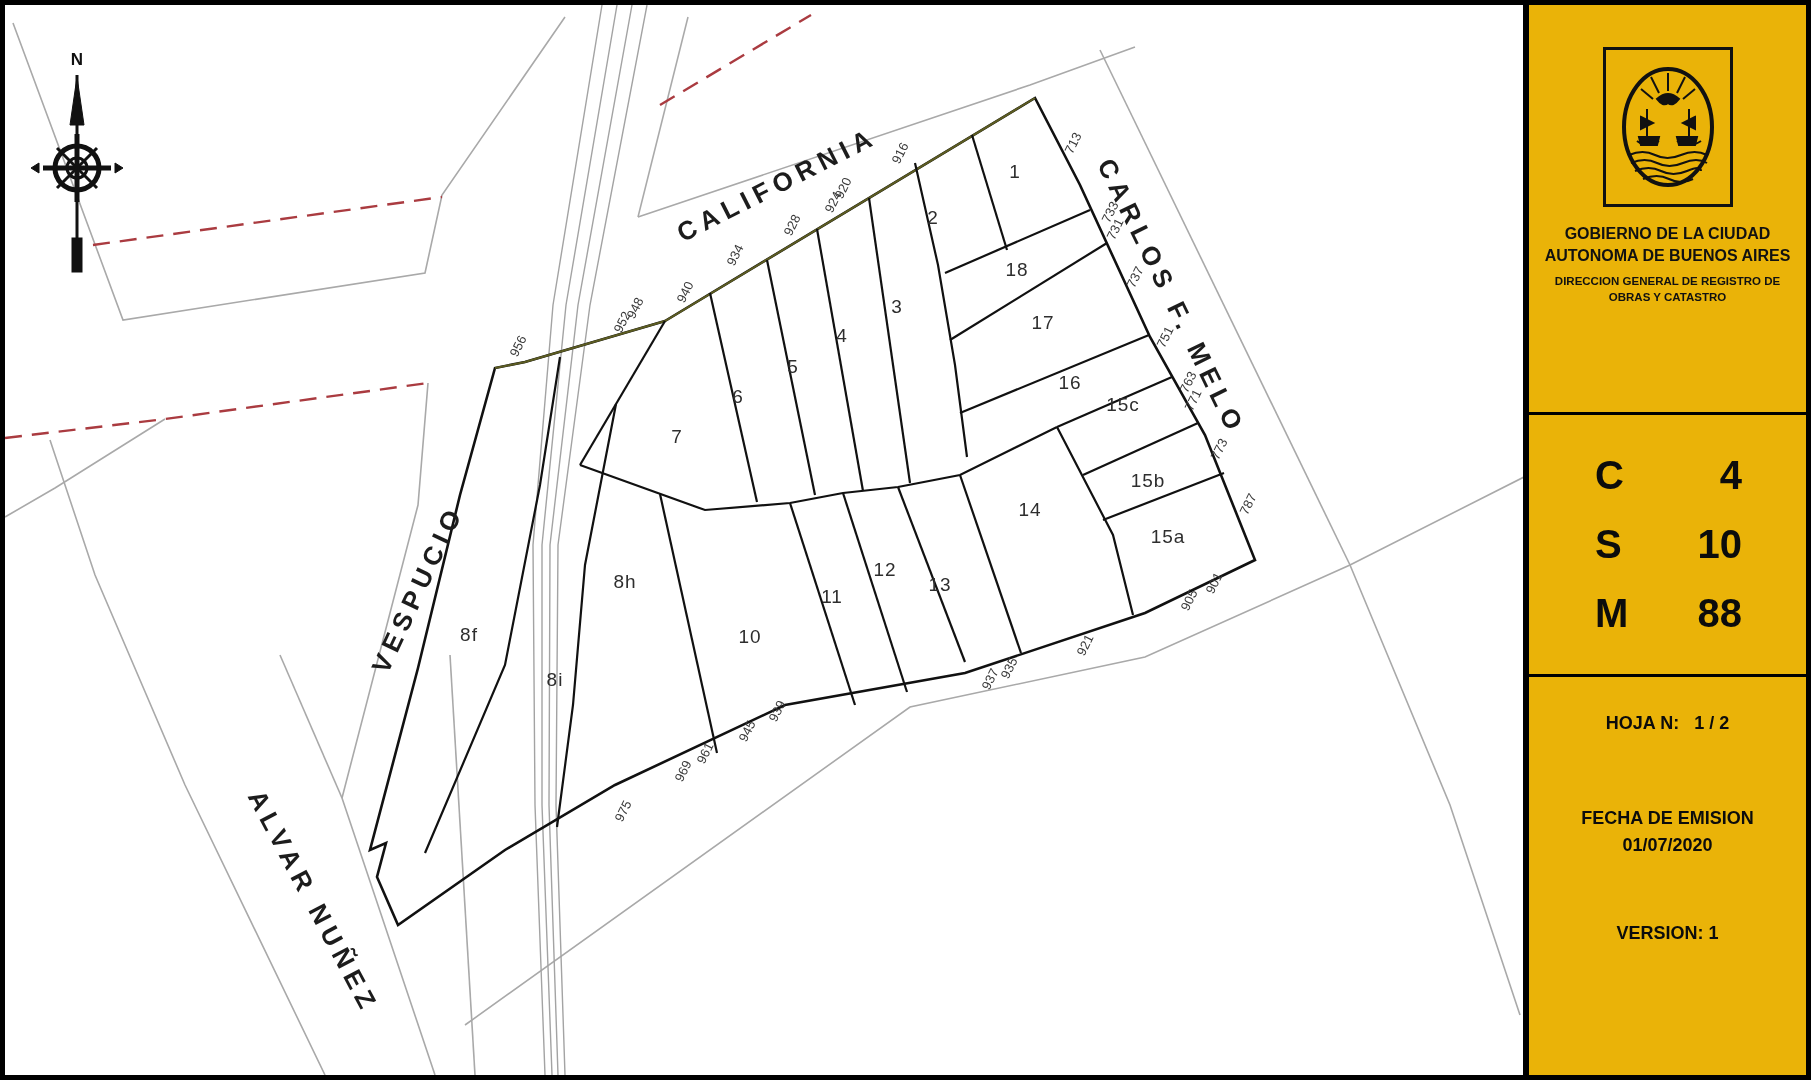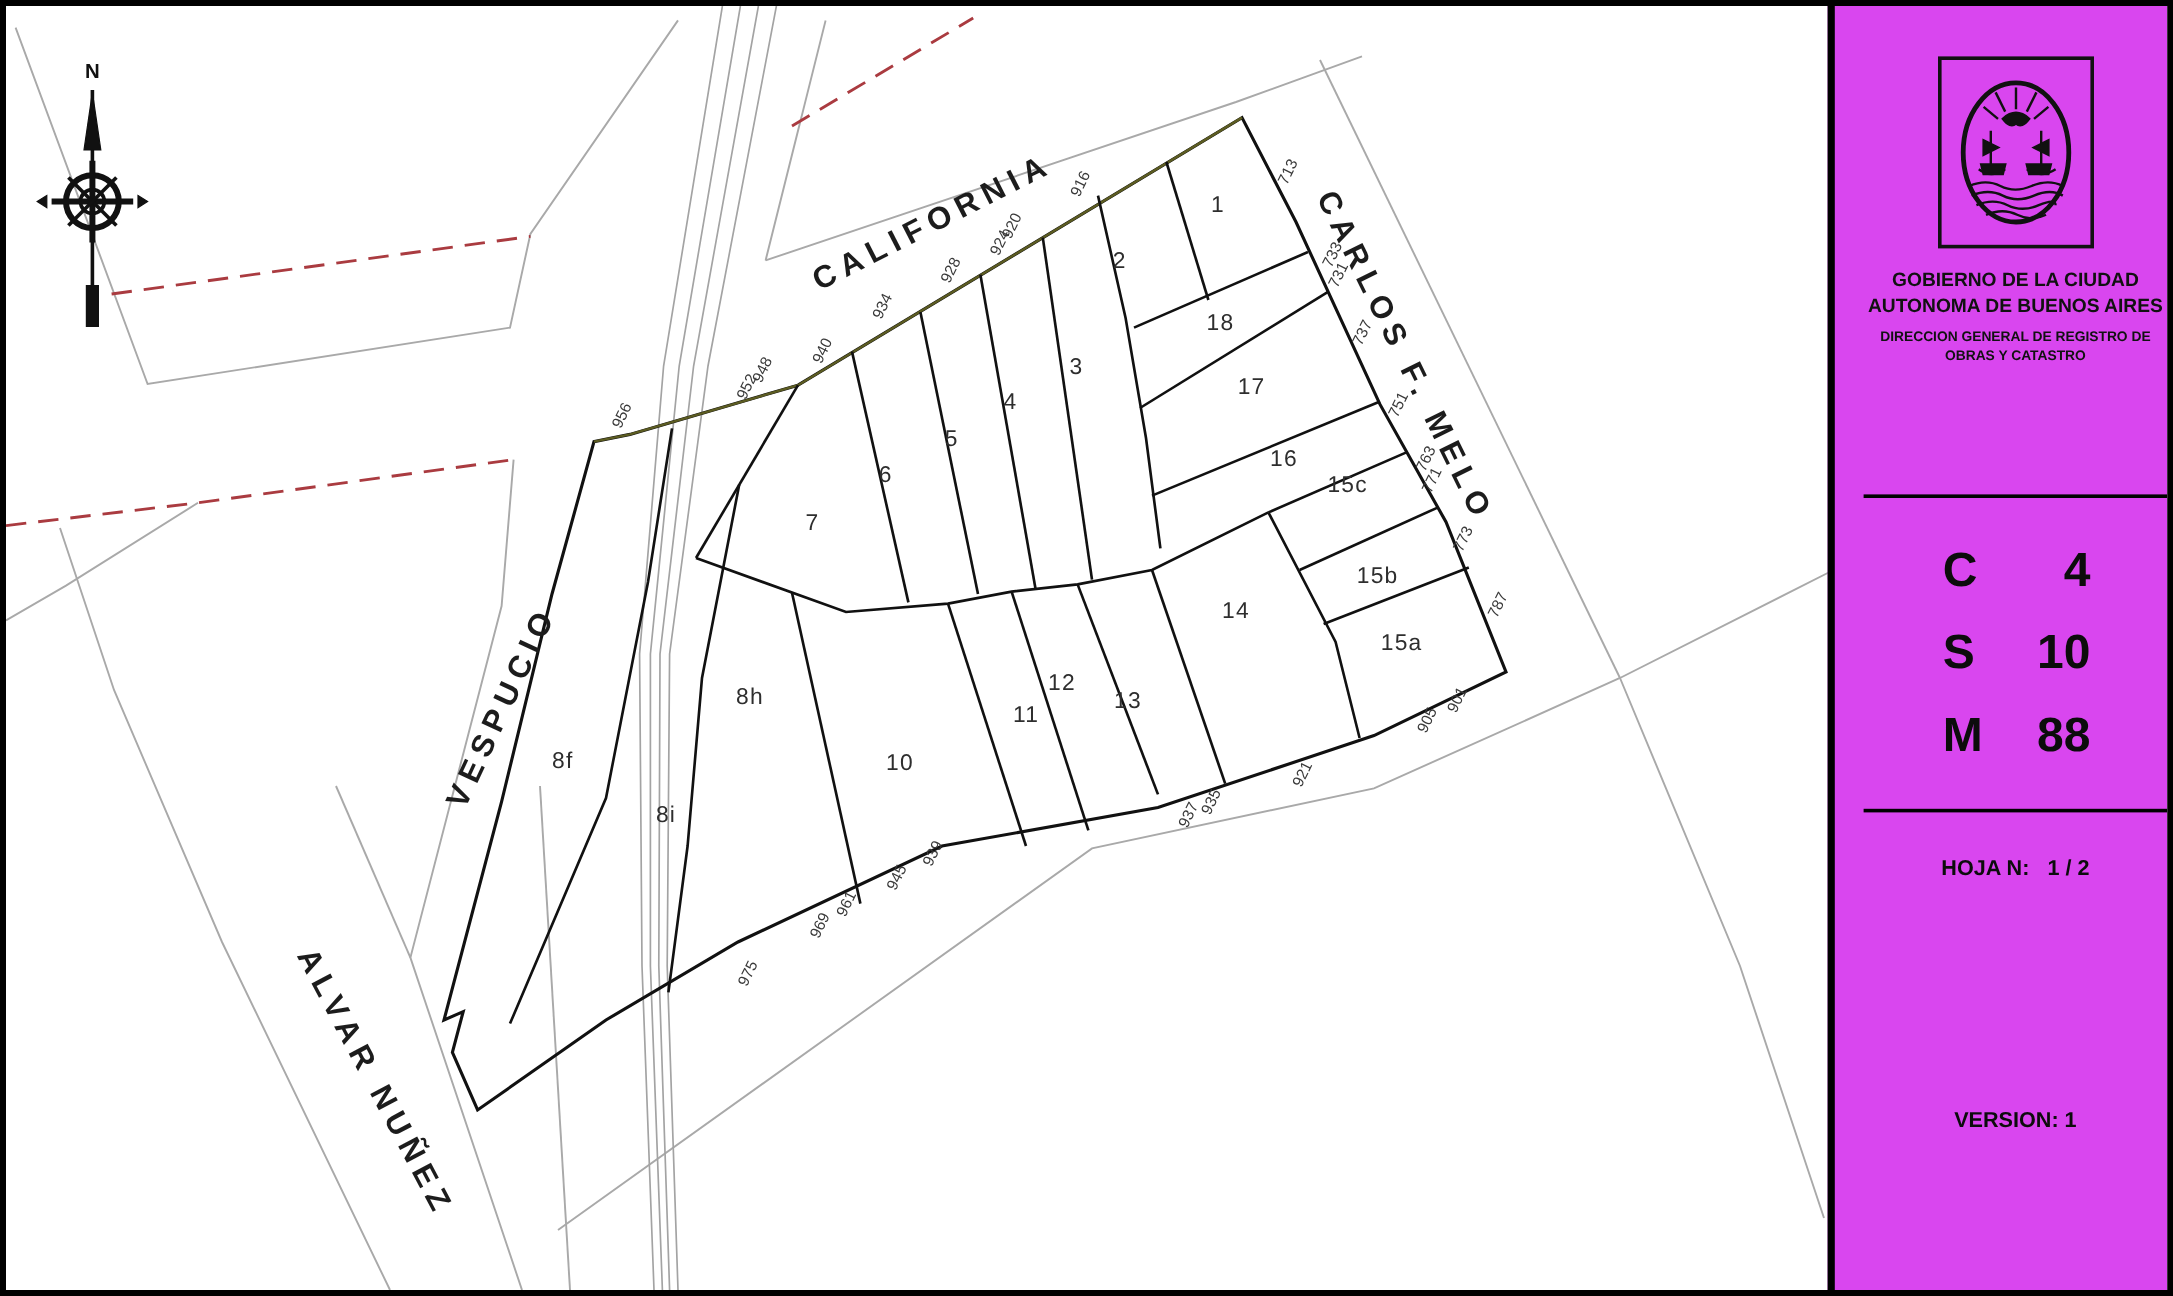--- a/index.html
+++ b/index.html
@@ -10,21 +10,21 @@
   }
   .map-area{position:absolute;left:0;top:0;width:1523px;height:1070px;}
   .map-area svg{position:absolute;left:0;top:0;}
   .lbl{position:absolute;transform:translate(-50%,-50%);white-space:nowrap;}
   .parcel-lbl{font-size:19px;color:#2e2e2e;font-weight:500;letter-spacing:1px;}
   .addr-lbl{font-size:13px;color:#3a3a3a;font-weight:500;}
   .street-lbl{font-size:26px;color:#1c1c1c;font-weight:600;letter-spacing:6px;}
   
   .panel{
     position:absolute;top:0;right:0;width:283px;height:1070px;
-    border-left:6px solid #000;background:#d946ef;box-sizing:border-box;padding-left:24px;
+    border-left:6px solid #000;background:#eab308;box-sizing:border-box;
   }
   .panel-sec{box-sizing:border-box;border-bottom:3px solid #000;position:relative;}
   .sec-header{height:368px;text-align:center;}
   .logo-box{
     width:130px;height:160px;margin:42px auto 0 auto;border:3px solid #111;
     display:flex;align-items:center;justify-content:center;box-sizing:border-box;
   }
   .org-line1{margin-top:16px;font-size:16px;font-weight:bold;color:#111;line-height:22px;}
   .org-line2{font-size:11.5px;font-weight:bold;color:#111;line-height:16px;margin-top:6px;}
   .sec-title{height:70px;display:flex;align-items:center;justify-content:center;}
@@ -132,21 +132,21 @@
         <div class="lbl parcel-lbl" style="left: 928px; top: 213px; transform: translate(-50%, -50%) rotate(0deg);">2</div>
         <div class="lbl parcel-lbl" style="left: 892px; top: 302px; transform: translate(-50%, -50%) rotate(0deg);">3</div>
         <div class="lbl parcel-lbl" style="left: 837px; top: 331px; transform: translate(-50%, -50%) rotate(0deg);">4</div>
         <div class="lbl parcel-lbl" style="left: 788px; top: 362px; transform: translate(-50%, -50%) rotate(0deg);">5</div>
         <div class="lbl parcel-lbl" style="left: 733px; top: 392px; transform: translate(-50%, -50%) rotate(0deg);">6</div>
         <div class="lbl parcel-lbl" style="left: 672px; top: 432px; transform: translate(-50%, -50%) rotate(0deg);">7</div>
         <div class="lbl parcel-lbl" style="left: 620px; top: 577px; transform: translate(-50%, -50%) rotate(0deg);">8h</div>
         <div class="lbl parcel-lbl" style="left: 464px; top: 630px; transform: translate(-50%, -50%) rotate(0deg);">8f</div>
         <div class="lbl parcel-lbl" style="left: 550px; top: 675px; transform: translate(-50%, -50%) rotate(0deg);">8i</div>
         <div class="lbl parcel-lbl" style="left: 745px; top: 632px; transform: translate(-50%, -50%) rotate(0deg);">10</div>
-        <div class="lbl parcel-lbl" style="left: 850px; top: 592px; transform: translate(-50%, -50%) rotate(0deg);">11</div>
+        <div class="lbl parcel-lbl" style="left: 827px; top: 592px; transform: translate(-50%, -50%) rotate(0deg);">11</div>
         <div class="lbl parcel-lbl" style="left: 880px; top: 565px; transform: translate(-50%, -50%) rotate(0deg);">12</div>
         <div class="lbl parcel-lbl" style="left: 935px; top: 540px; transform: translate(-50%, -50%) rotate(0deg); margin-top: 40px;">13</div>
         <div class="lbl parcel-lbl" style="left: 1025px; top: 505px; transform: translate(-50%, -50%) rotate(0deg);">14</div>
         <div class="lbl parcel-lbl" style="left: 1163px; top: 532px; transform: translate(-50%, -50%) rotate(0deg);">15a</div>
         <div class="lbl parcel-lbl" style="left: 1143px; top: 476px; transform: translate(-50%, -50%) rotate(0deg);">15b</div>
         <div class="lbl parcel-lbl" style="left: 1118px; top: 400px; transform: translate(-50%, -50%) rotate(0deg);">15c</div>
         <div class="lbl parcel-lbl" style="left: 1065px; top: 378px; transform: translate(-50%, -50%) rotate(0deg);">16</div>
         <div class="lbl parcel-lbl" style="left: 1038px; top: 318px; transform: translate(-50%, -50%) rotate(0deg);">17</div>
         <div class="lbl parcel-lbl" style="left: 1012px; top: 265px; transform: translate(-50%, -50%) rotate(0deg);">18</div>
         <div class="lbl addr-lbl" style="left: 895px; top: 148px; transform: translate(-50%, -50%) rotate(-64deg);">916</div>
@@ -233,19 +233,23 @@
           <span class="v">88</span>
         </div>
       </div>
 
 
     <div class="panel-sec sec-rest">
       <div class="hoja">
         <span>HOJA N:</span>&nbsp;&nbsp;
         <span>1 / 2</span>
       </div>
+      <div class="fecha">
+        <div>FECHA DE EMISION</div>
+        <div>01/07/2020</div>
+      </div>
       <div class="version">
         <span>VERSION:</span>
         <span>1</span>
       </div>
     </div>
   </div>
 </div>
 
 </body></html>

